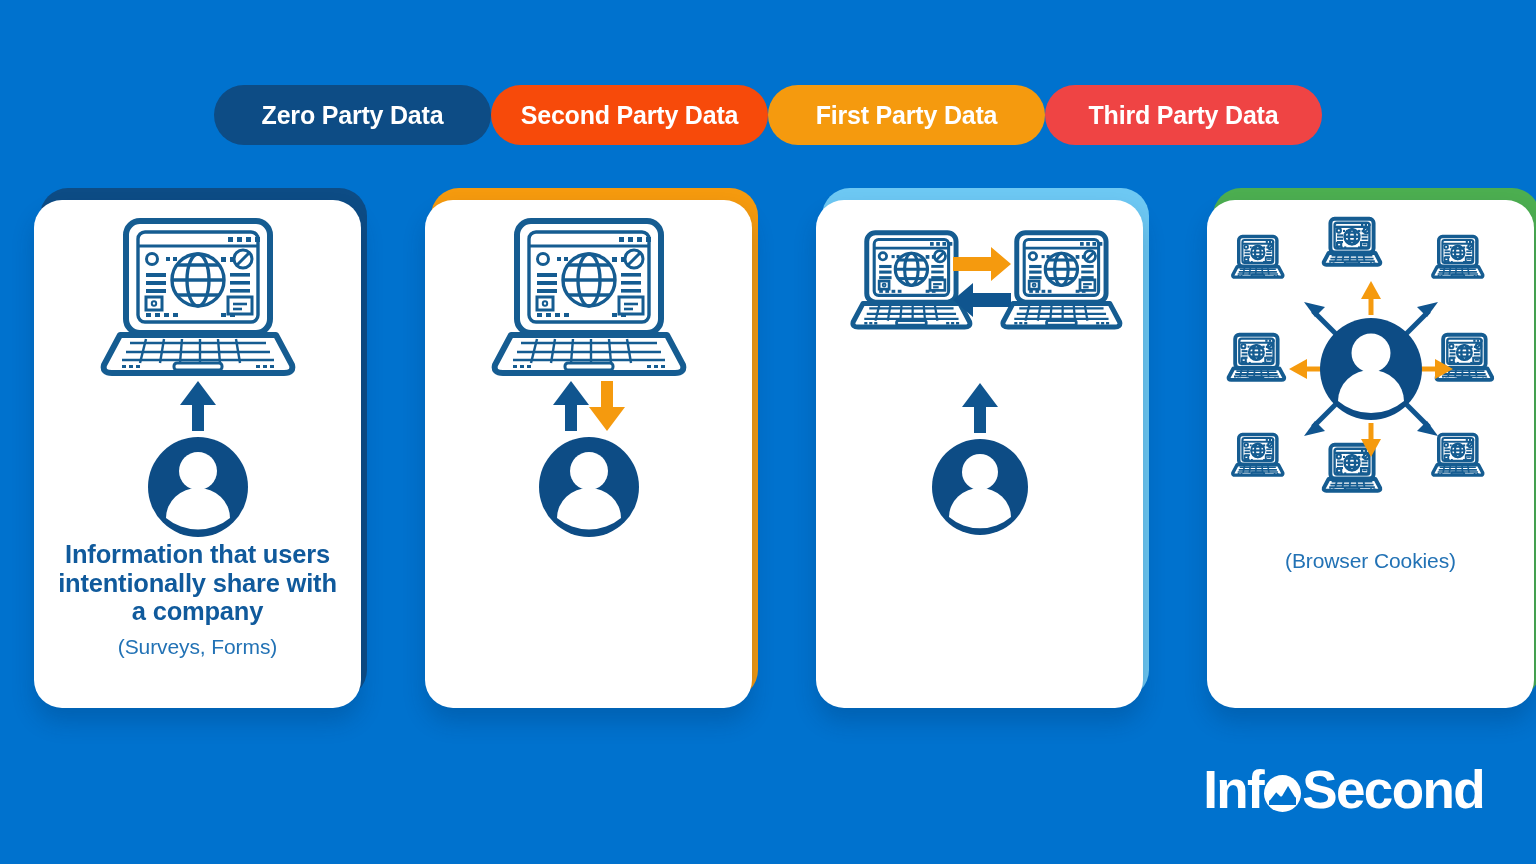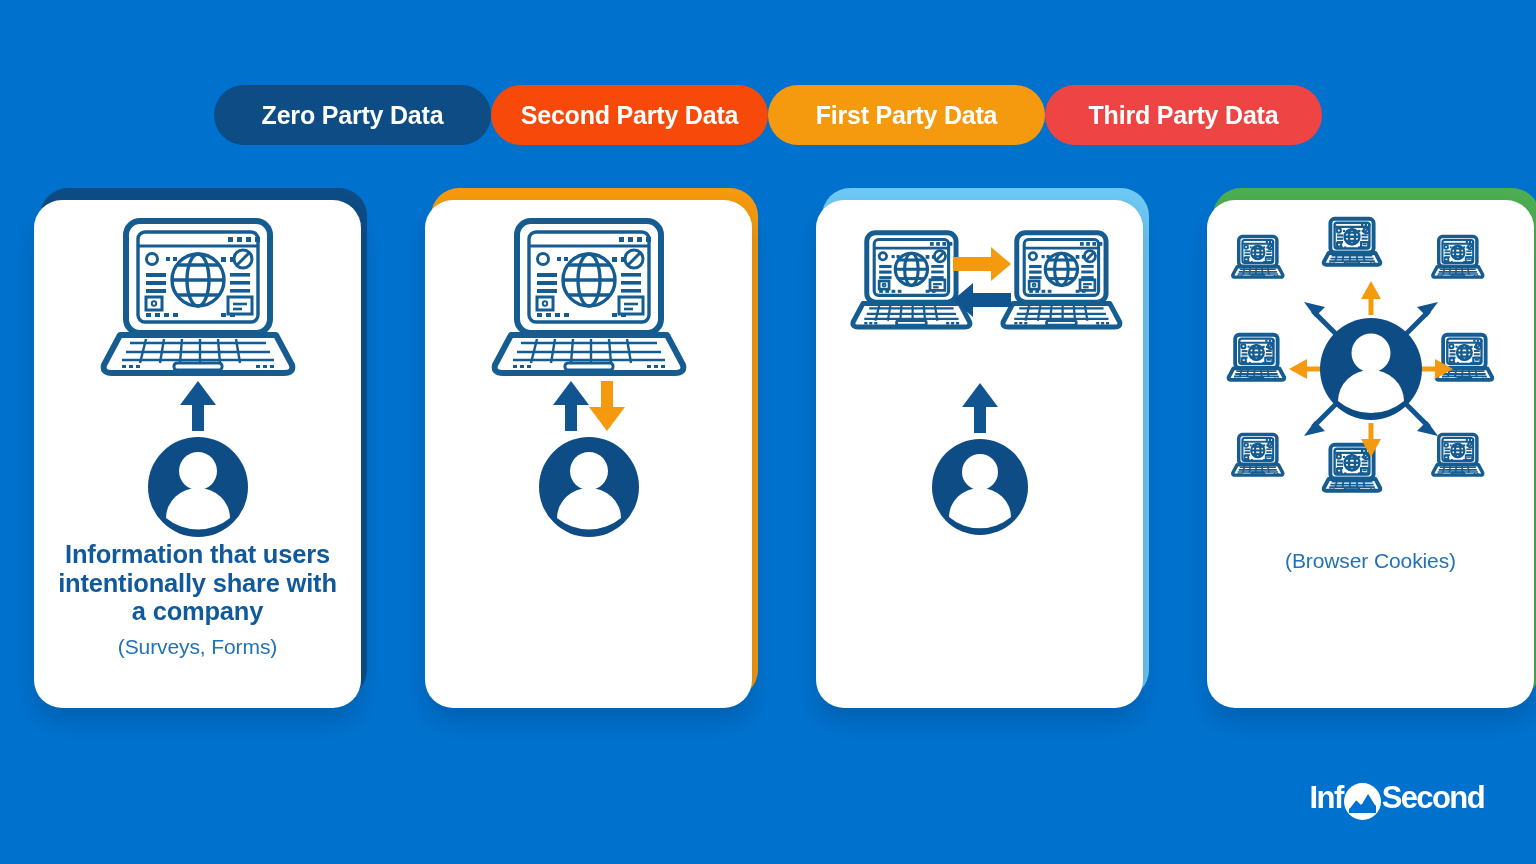--- a/index.html
+++ b/index.html
@@ -97,21 +97,21 @@
 
   
   .logo {
     position:absolute;
     right:52px; bottom:48px;
     display:flex;
     align-items:center;
   }
   .logo-text {
     color:#ffffff;
-    font-size:31px;
+    font-size:53px;
     font-weight:700;
     letter-spacing:-1.6px;
     line-height:1;
     display:flex;
     align-items:center;
   }
   .logo-mark {
     display:inline-block;
     width:37px; height:37px;
     margin:0 1px;

